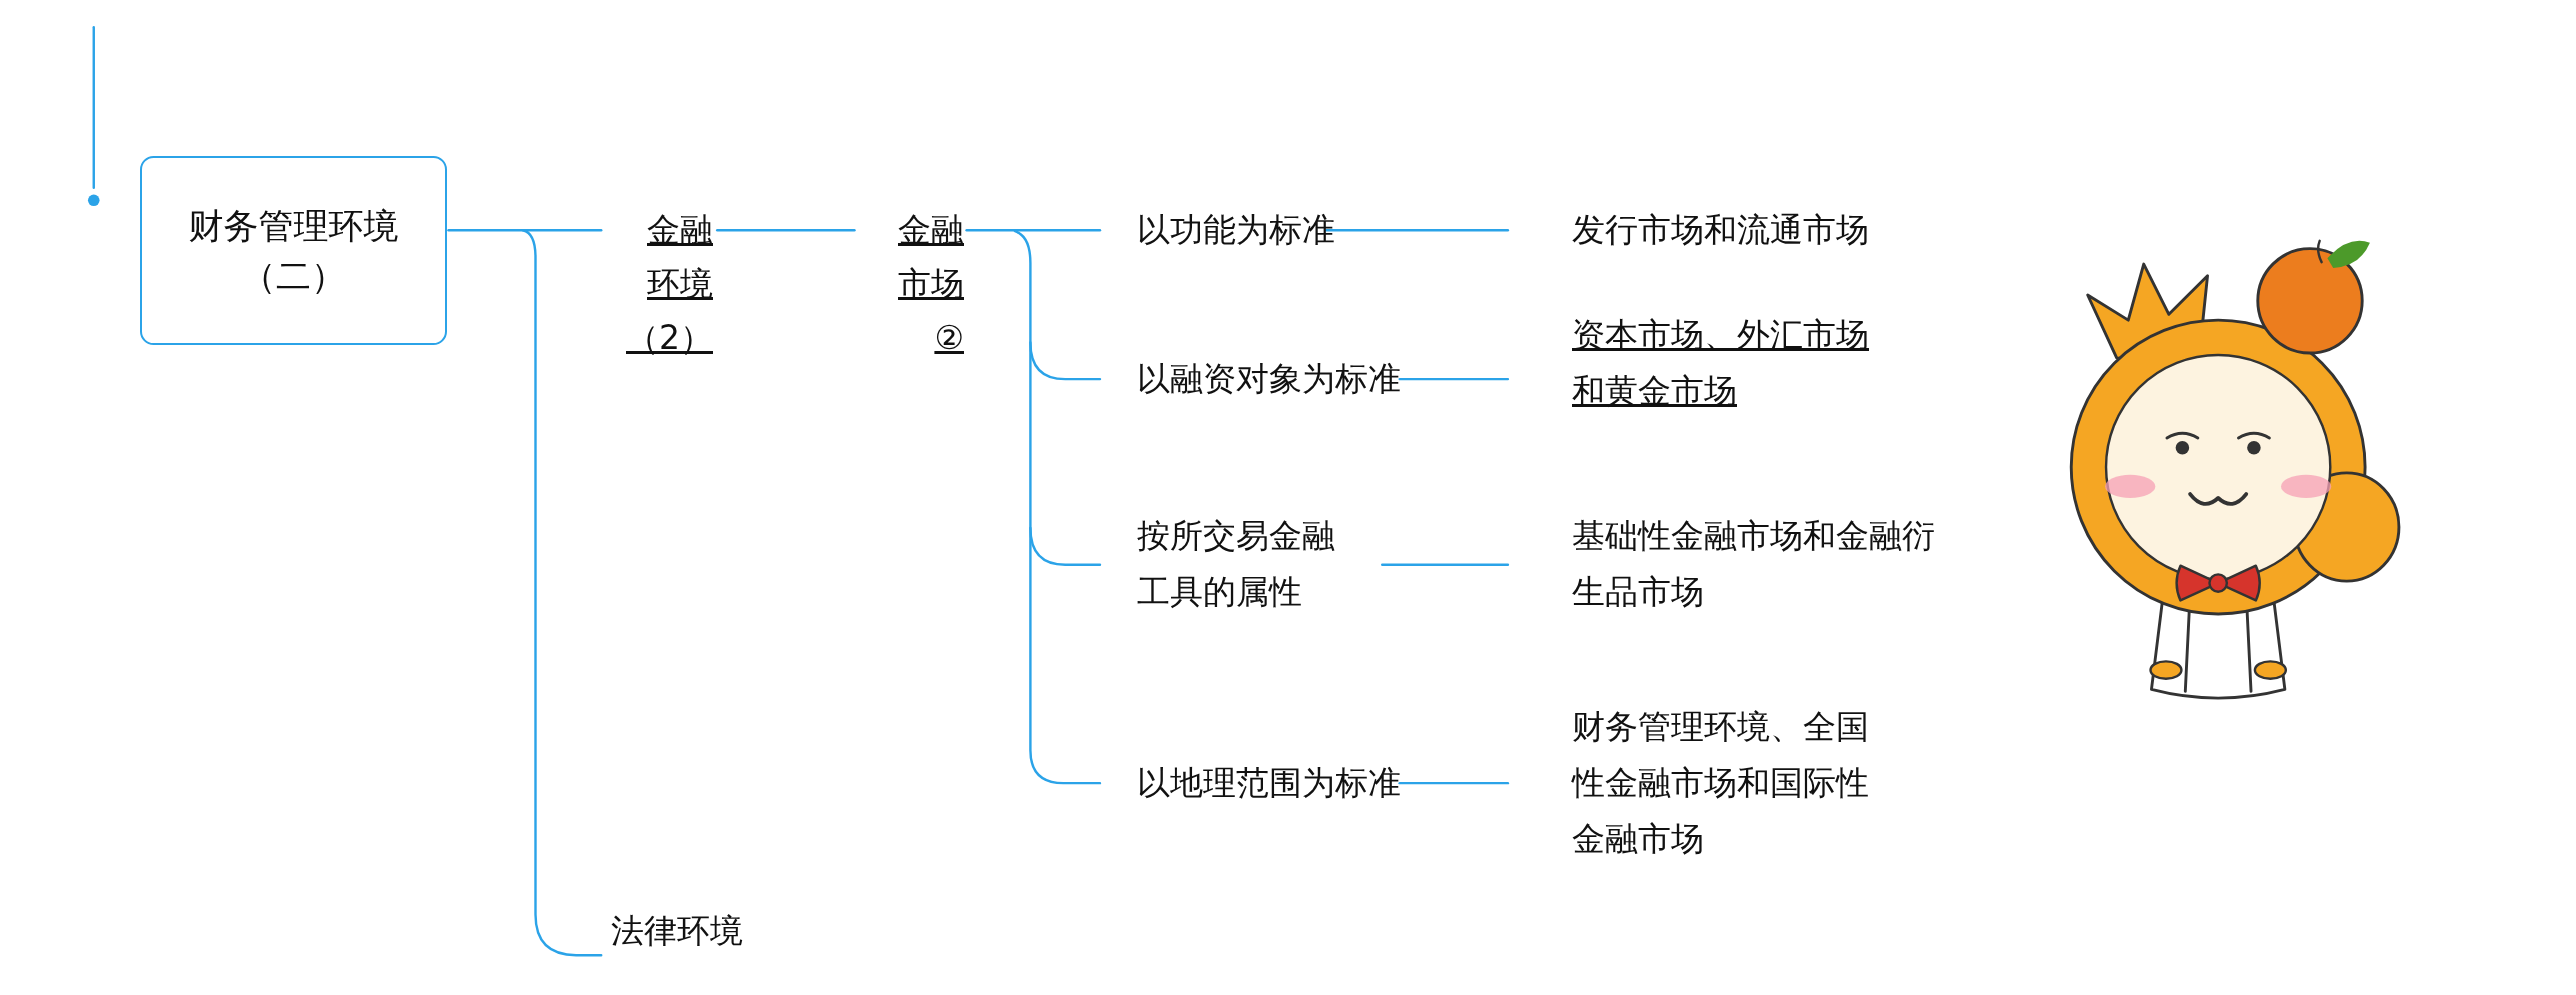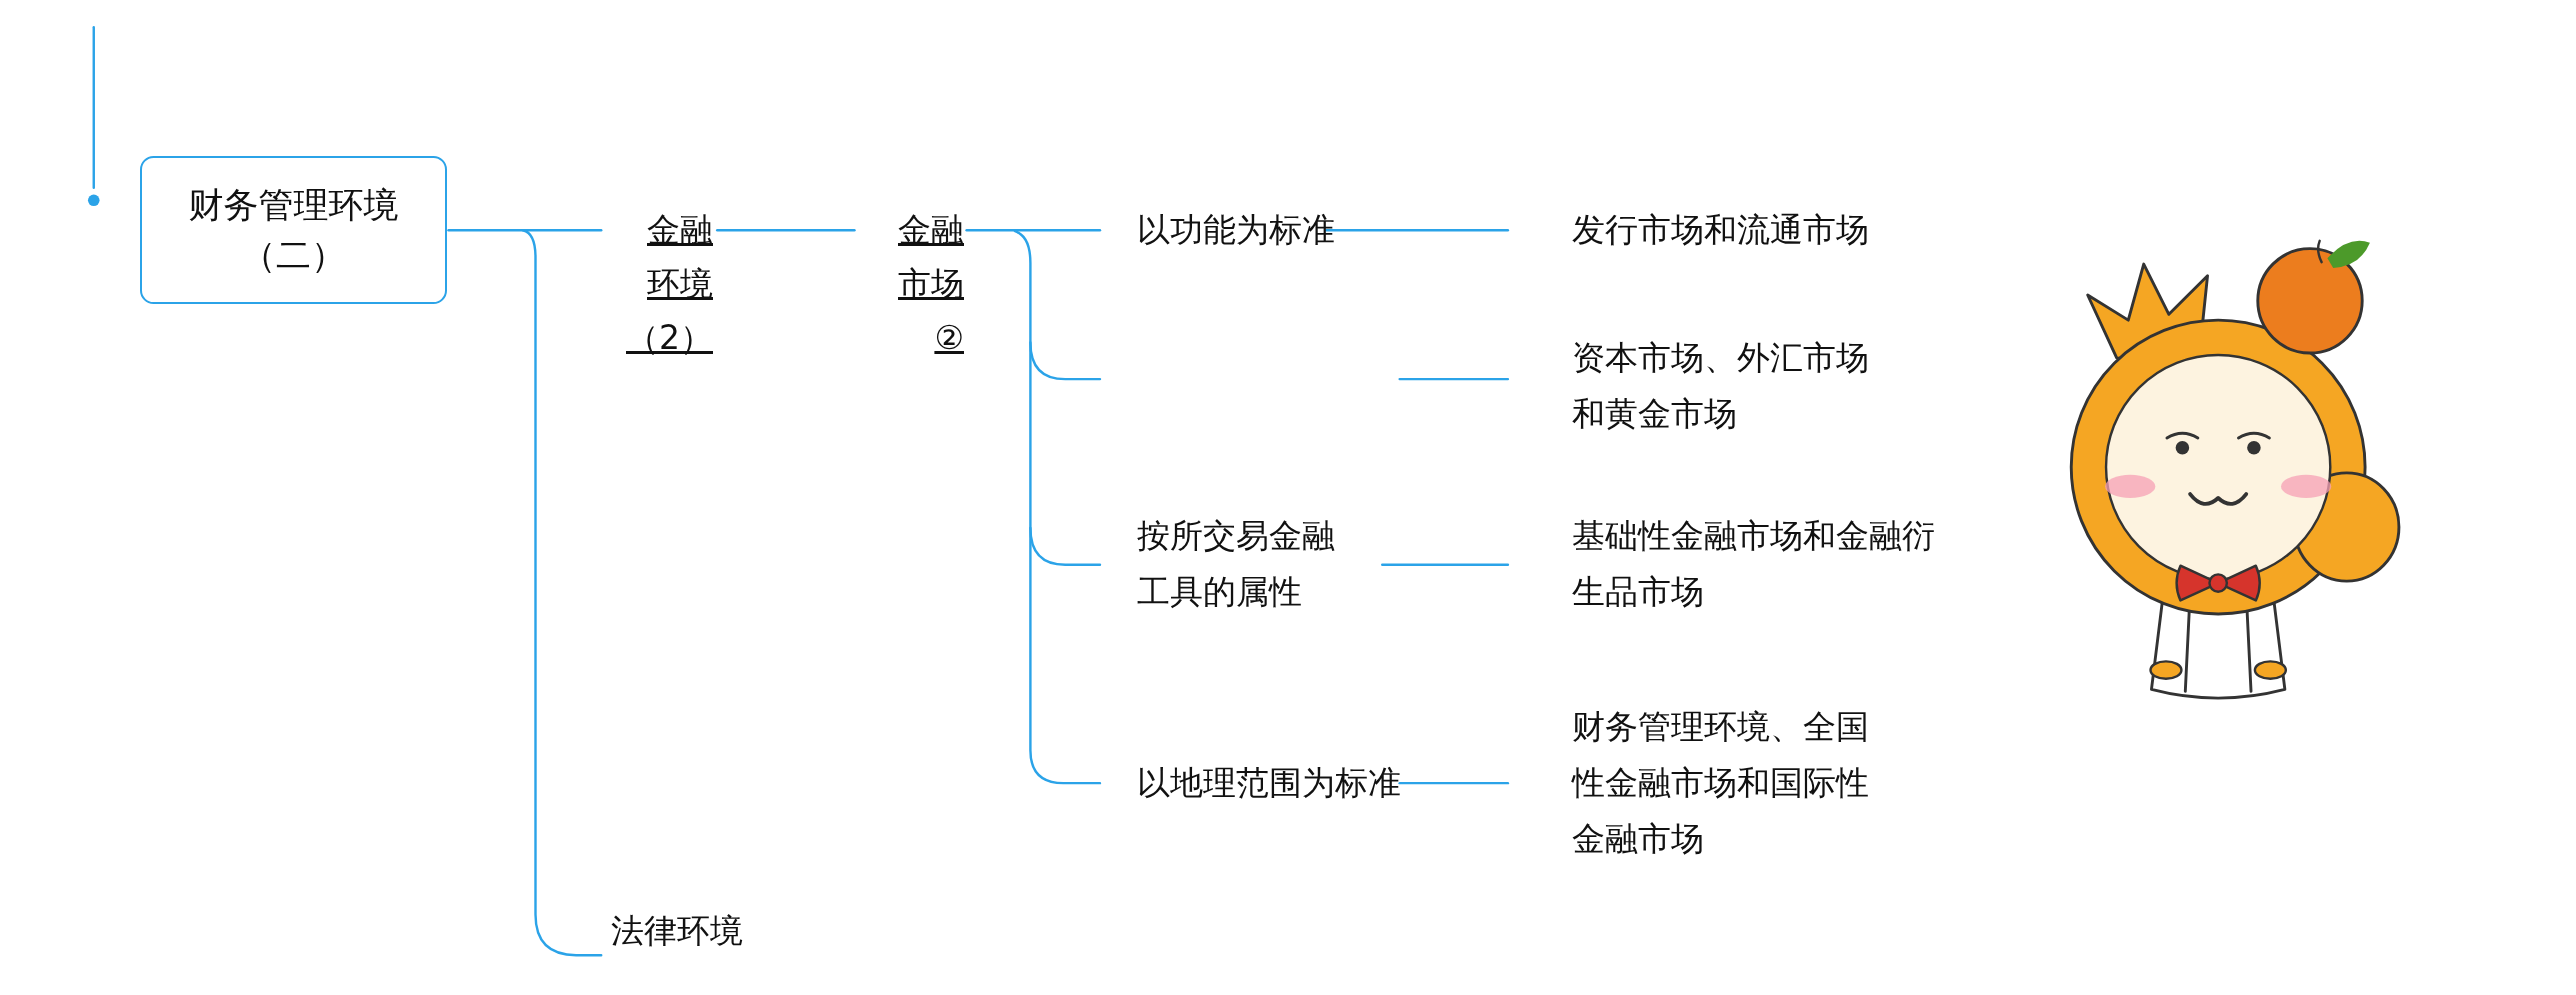--- a/index.html
+++ b/index.html
@@ -11,35 +11,35 @@
   *{margin:0;padding:0;box-sizing:border-box;}
   html,body{background:#ffffff;}
   body{font-family:"DejaVu Sans","Liberation Sans",sans-serif;color:var(--text);}
   .canvas{position:relative;width:2576px;height:996px;background:#ffffff;overflow:hidden;}
 
   .connectors{position:absolute;left:0;top:0;}
   .connectors .edges path{stroke:var(--accent);stroke-width:2.5;fill:none;stroke-linecap:round;}
   .connectors .dot{fill:var(--accent);}
 
   .root-box{
-    position:absolute;left:140px;top:156px;width:307px;height:148px;
+    position:absolute;left:140px;top:156px;width:307px;height:189px;
     border:2.4px solid var(--accent);border-radius:13.5px;background:#fff;
     display:flex;flex-direction:column;align-items:center;justify-content:center;
     font-size:35px;line-height:50px;cursor:default;
   }
   .col-node{position:absolute;top:203px;width:106px;text-align:right;font-size:33px;line-height:54px;text-decoration:underline;}
   .finance{left:607px;}
   .market{left:858px;}
 
   .text-node{position:absolute;transform:translateY(-50%);font-size:33px;line-height:56px;}
   .law{left:611px;top:931px;text-align:center;}
   .criterion{left:1110px;margin-left:27px;}
   .c1{top:230px;} .c2{top:379px;} .c3{top:564px;max-width:207px;} .c4{top:783px;}
   .result{left:1527px;margin-left:45px;}
-  .r1{top:230px;} .r2{top:386px;max-width:315px;} .r3{top:564px;max-width:382px;} .r4{top:783px;max-width:315px;}
+  .r1{top:230px;} .r2{top:363px;max-width:315px;text-decoration:underline;} .r3{top:564px;max-width:382px;} .r4{top:783px;max-width:315px;}
 
   .mascot{position:absolute;left:2020px;top:208px;width:406px;height:522px;}
   .mascot .ol{stroke:var(--mascot-outline);stroke-linejoin:round;stroke-linecap:round;}
   .mascot .white{fill:#ffffff;}
   .mascot .nofill{fill:none;}
   .mascot .hood{fill:var(--mascot-hood);}
   .mascot .facef{fill:var(--mascot-face);}
   .mascot .fruit{fill:var(--mascot-fruit);}
   .mascot .leaf{fill:var(--mascot-leaf);}
   .mascot .dark{fill:var(--mascot-outline);}
@@ -84,20 +84,21 @@
     <div>金融</div>
     <div>市场</div>
     <div>②</div>
   </div>
 
   <div class="text-node law">法律环境</div>
 
   <div class="text-node criterion c1">以功能为标准</div>
   <div class="text-node result r1">发行市场和流通市场</div>
 
+  <div class="text-node criterion c2">以融资对象为标准</div>
   <div class="text-node result r2">资本市场、外汇市场和黄金市场</div>
 
   <div class="text-node result r3">基础性金融市场和金融衍生品市场</div>
   <div class="text-node criterion c3">按所交易金融工具的属性</div>
 
   <div class="text-node criterion c4">以地理范围为标准</div>
   <div class="text-node result r4">财务管理环境、全国性金融市场和国际性金融市场</div>
 
   <svg class="mascot" viewBox="0 0 420 540">
 

